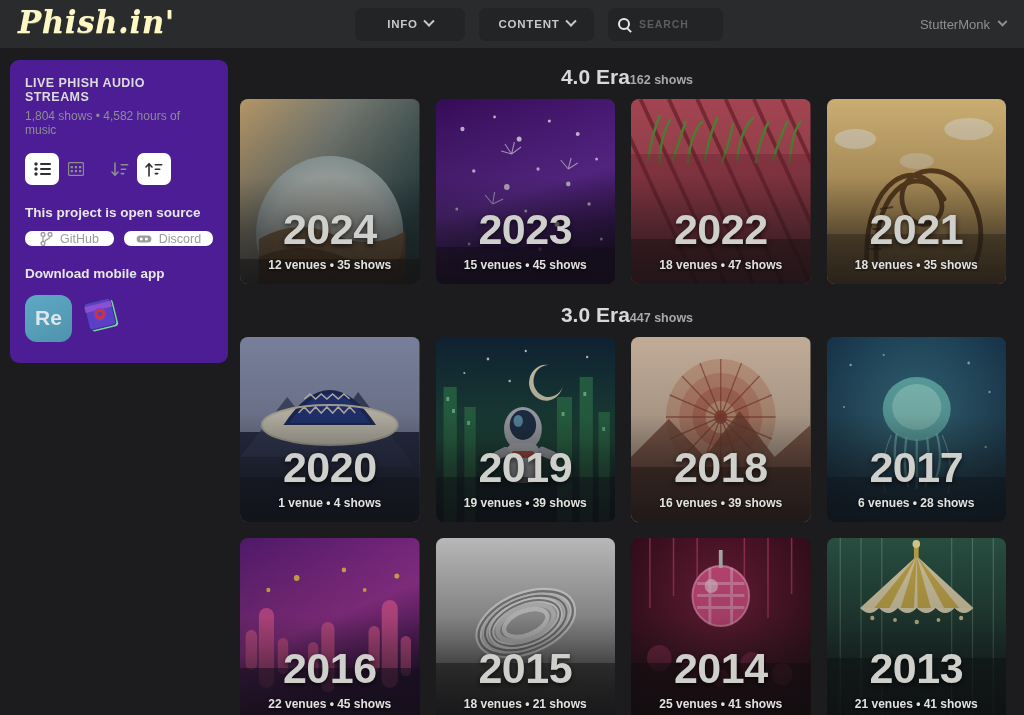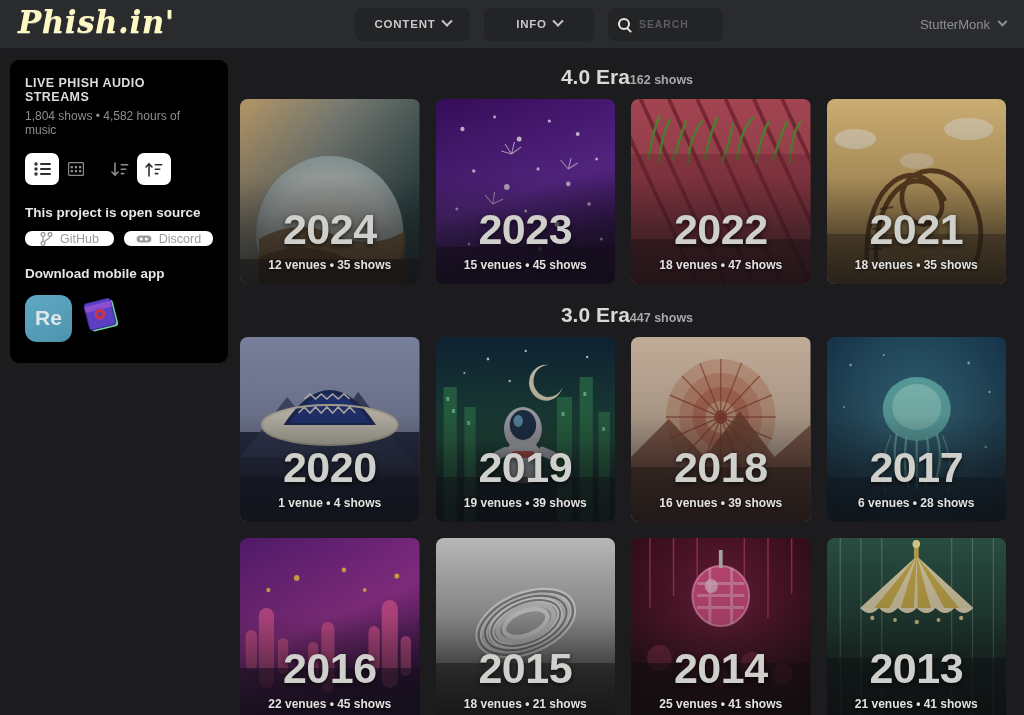--- a/index.html
+++ b/index.html
@@ -100,21 +100,21 @@
     cursor: pointer;
   }
   .user-menu .chev { border-color: #8e8f93; width: 7px; height: 7px; }
 
   
   .body-wrap { display: flex; height: 667px; }
 
   
   .sidebar-col { width: 240px; flex-shrink: 0; padding: 12px 12px 0 10px; }
   .sidebar {
-    background: #000000;
+    background: #4c1d95;
     border-radius: 9px;
     padding: 16px 15px 20px 15px;
   }
   .side-title {
     color: #dcdcdc;
     font-size: 12.5px;
     font-weight: bold;
     letter-spacing: 0.45px;
   }
   .side-sub {
@@ -210,26 +210,26 @@
   }
   .era-2 { margin-top: 14px; }
 </style>
 </head>
 <body>
 
 <div class="header">
   <div class="logo">Phish.in'</div>
 
   <div class="nav-center">
+    <div class="nav-btn info">
+      <span>INFO</span>
+      <span class="chev"></span>
+    </div>
     <div class="nav-btn content">
       <span>CONTENT</span>
-      <span class="chev"></span>
-    </div>
-    <div class="nav-btn info">
-      <span>INFO</span>
       <span class="chev"></span>
     </div>
     <div class="search-box">
       <span class="search-glass"></span>
       <span class="search-placeholder">SEARCH</span>
     </div>
   </div>
 
   <div class="user-menu">
     <span>StutterMonk</span>

